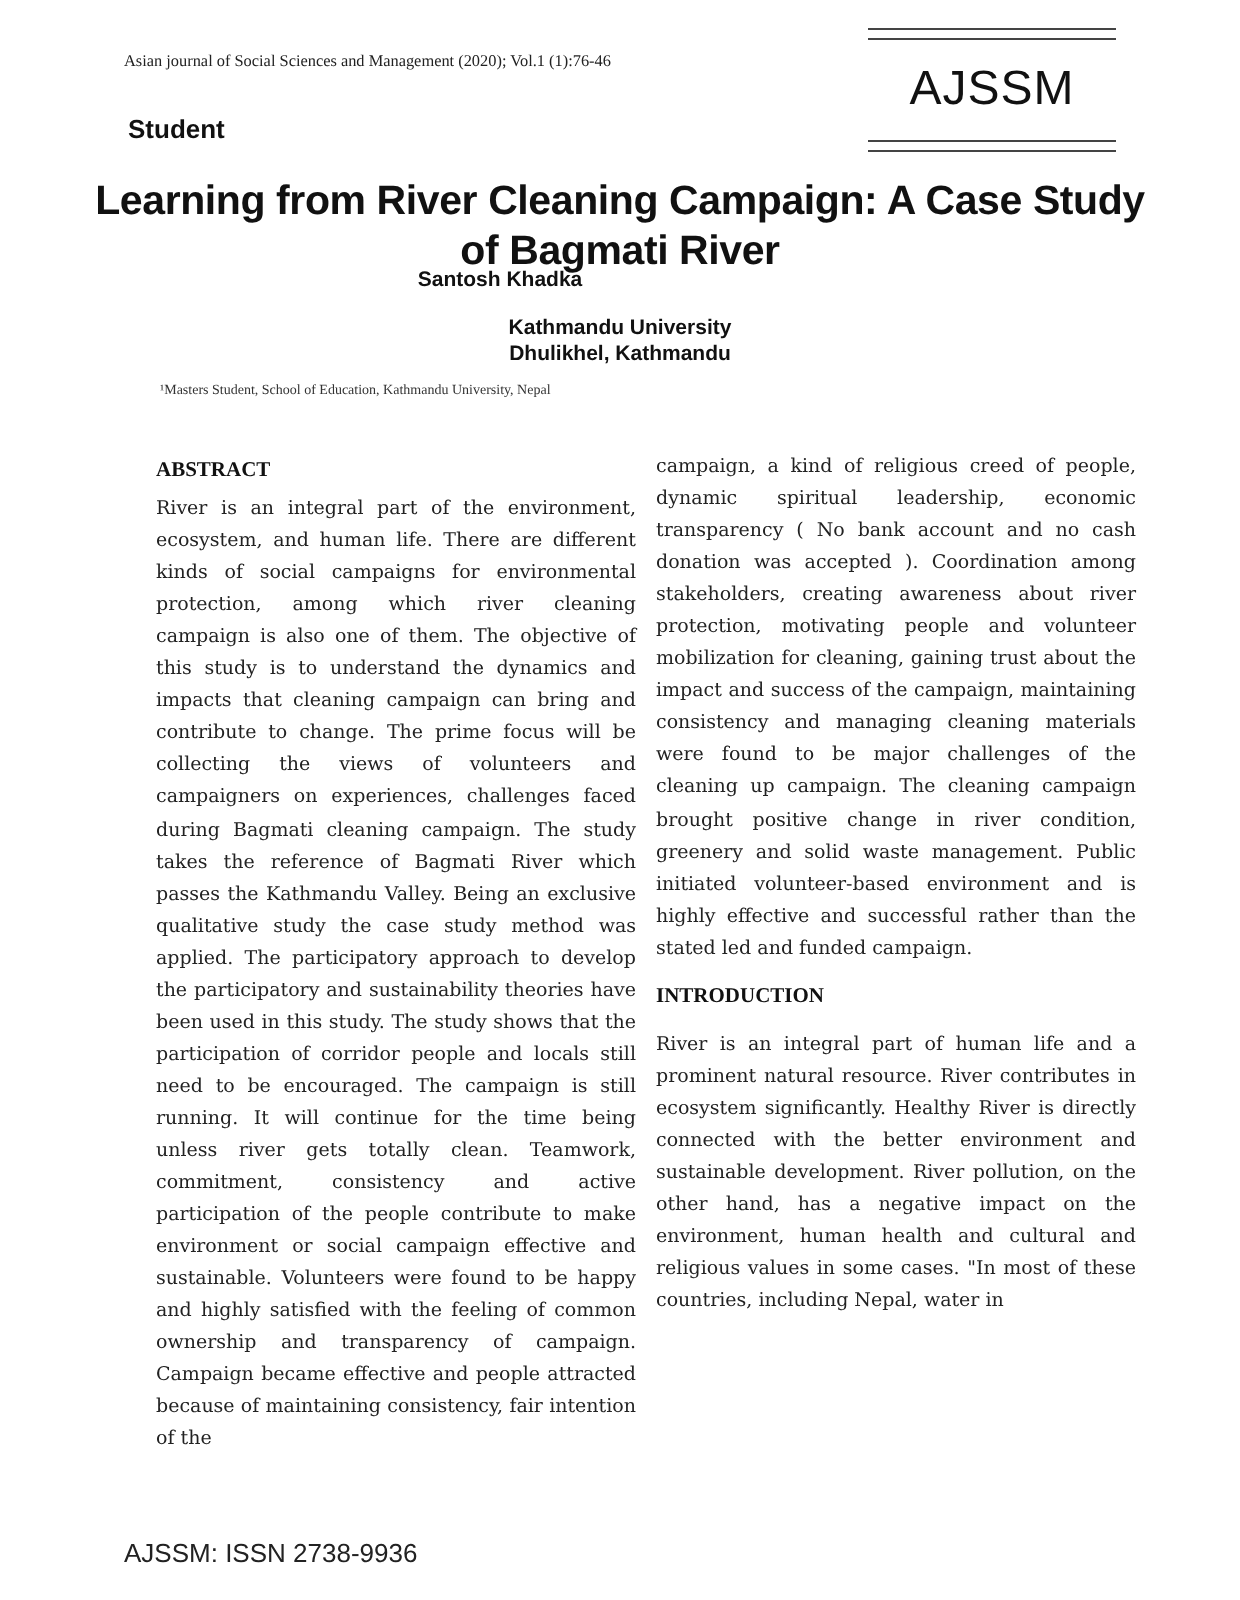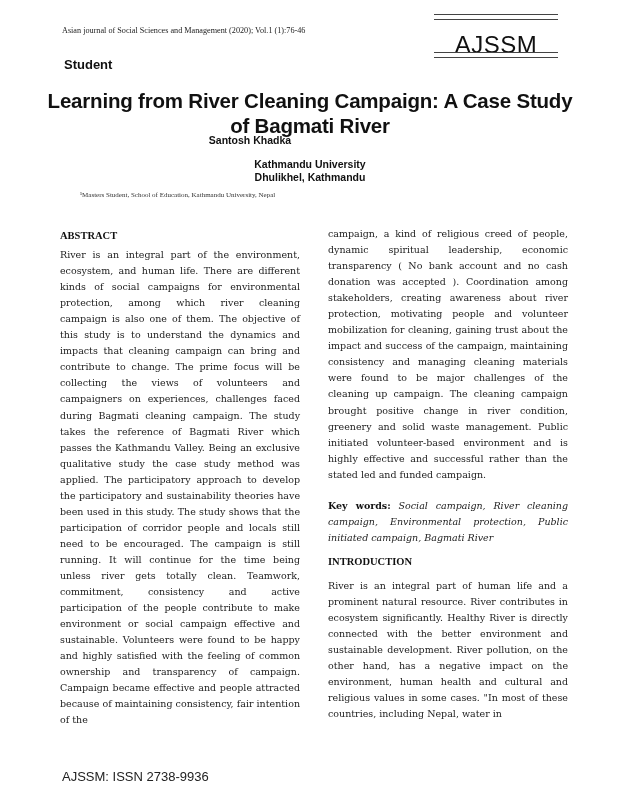--- a/index.html
+++ b/index.html
@@ -5,21 +5,21 @@
   html, body { margin: 0; padding: 0; }
   body {
     width: 620px; height: 800px; background: #ffffff; position: relative; overflow: hidden;
     font-family: "DejaVu Serif", serif; color: #1a1a1a;
   }
   .journal-ref {
     position: absolute; left: 62px; top: 26px;
     font-family: "Liberation Serif", serif; font-size: 8.2px; color: #222;
   }
   .logo {
-    position: absolute; left: 434px; top: 14px; width: 124px; height: 44px;
+    position: absolute; left: 434px; top: 14px; width: 124px; height: 62px;
   }
   .logo .rule { position: absolute; left: 0; right: 0; height: 4px; border-top: 1.5px solid #444; border-bottom: 1.5px solid #444; }
   .logo .rule.top { top: 0; }
   .logo .rule.bottom { bottom: 0; }
   .logo .text {
     position: absolute; left: 0; right: 0; top: 17px; text-align: center;
     font-family: "Liberation Sans", sans-serif; font-size: 24px; color: #111; letter-spacing: 0.5px;
   }
   .article-label {
     position: absolute; left: 64px; top: 57px;
@@ -40,21 +40,21 @@
   }
   .footnote {
     position: absolute; left: 80px; top: 191px;
     font-family: "Liberation Serif", serif; font-size: 7px; color: #333;
   }
   .col {
     position: absolute; width: 240px;
     font-family: "DejaVu Serif", serif; font-size: 9.5px; line-height: 16.05px; color: #222;
     text-align: justify;
   }
-  .col.left { left: 60px; top: 228px; }
+  .col.left { left: 78px; top: 228px; }
   .col.right { left: 328px; top: 226px; }
   .heading {
     font-family: "Liberation Serif", serif; font-weight: bold; font-size: 10.5px; color: #111;
     margin-bottom: 3px;
   }
   .para { margin: 0; }
   .keywords { margin-top: 15px; }
   .kw-label { font-weight: bold; color: #111; }
   .kw-text { font-style: italic; }
   .intro-heading { margin-top: 8px; margin-bottom: 8px; }
@@ -87,21 +87,17 @@
 
 <div class="footnote">¹Masters Student, School of Education, Kathmandu University, Nepal</div>
 
 <div class="col left">
   <div class="heading">ABSTRACT</div>
   <p class="para">River is an integral part of the environment, ecosystem, and human life. There are different kinds of social campaigns for environmental protection, among which river cleaning campaign is also one of them. The objective of this study is to understand the dynamics and impacts that cleaning campaign can bring and contribute to change.  The prime focus will be collecting the views of volunteers and campaigners on experiences, challenges faced during Bagmati cleaning campaign. The study takes the reference of Bagmati River which passes the Kathmandu Valley. Being an exclusive qualitative study the case study method was applied. The participatory approach to develop the participatory and sustainability theories have been used in this study. The study shows that the participation of corridor people and locals still need to be encouraged. The campaign is still running. It will continue for the time being unless river gets totally clean. Teamwork, commitment, consistency and active participation of the people contribute to make environment or social campaign effective and sustainable. Volunteers were found to be happy and highly satisfied with the feeling of common ownership and transparency of campaign. Campaign became effective and people attracted because of maintaining consistency, fair intention of the</p>
 </div>
 
 <div class="col right">
   <p class="para">campaign, a kind of religious creed of people, dynamic spiritual leadership, economic transparency ( No bank account and no cash donation was accepted ).  Coordination among stakeholders, creating awareness about river protection, motivating people and volunteer mobilization for cleaning, gaining trust about the impact and success of the campaign, maintaining consistency and managing cleaning materials were found to be major challenges of the cleaning up campaign.  The cleaning campaign brought positive change in river condition, greenery and solid waste management. Public initiated volunteer-based environment and is highly effective and successful rather than the stated led and funded campaign.</p>
-  <p class="para keywords">
-    <span class="kw-label">Key words:</span>
-    <span class="kw-text">Social campaign, River cleaning campaign, Environmental protection, Public initiated campaign, Bagmati River</span>
-  </p>
   <div class="heading intro-heading">INTRODUCTION</div>
   <p class="para">River is an integral part of human life and a prominent natural resource. River contributes in ecosystem significantly. Healthy River is directly connected with the better environment and sustainable development. River pollution, on the other hand, has a negative impact on the environment, human health and cultural and religious values in some cases. "In most of these countries, including Nepal, water in</p>
 </div>
 
 <div class="footer">AJSSM: ISSN 2738-9936</div>
 
 </body></html>

